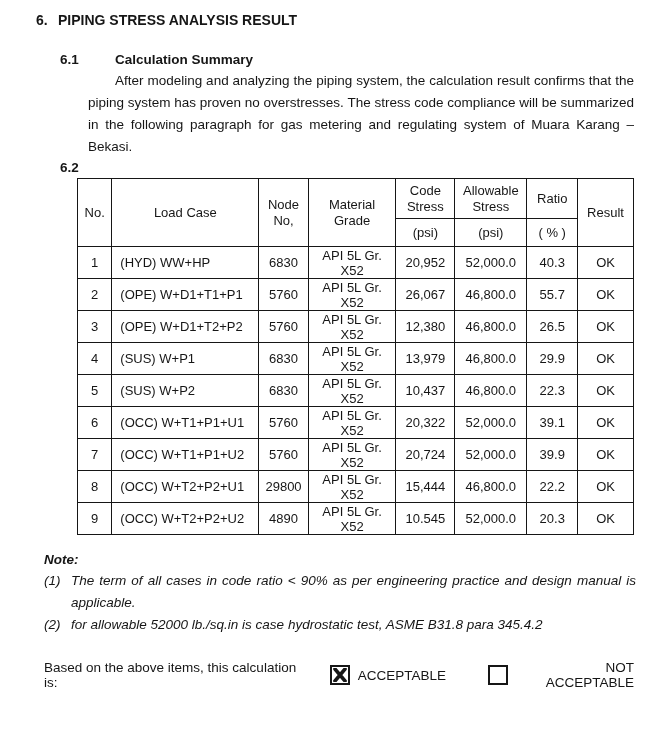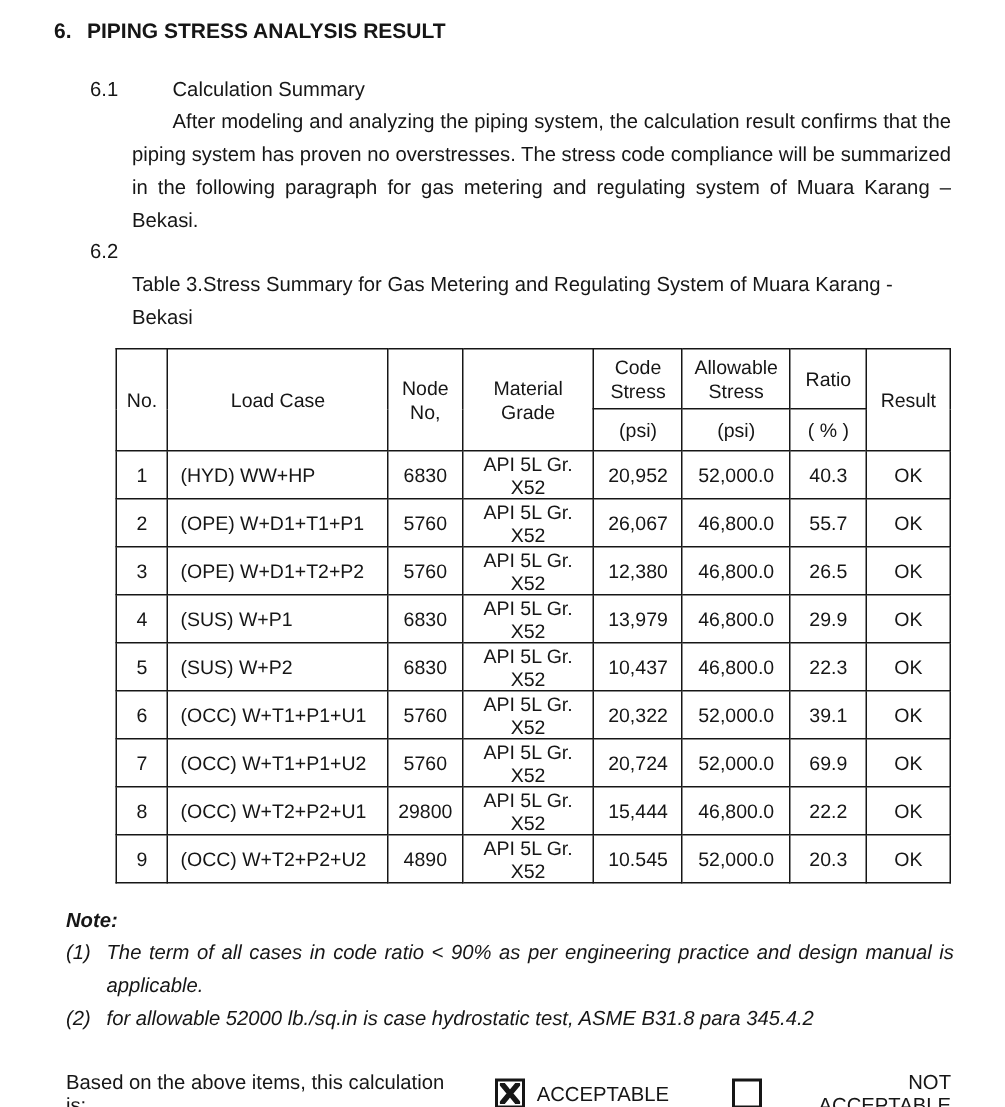--- a/index.html
+++ b/index.html
@@ -10,21 +10,21 @@
     background:#ffffff;
     color:#161616;
     font-family:"Liberation Sans", sans-serif;
     font-size:13.5px;
     padding:12px 36px 0 36px;
     overflow:hidden;
   }
   
   .h1 { display:flex; font-weight:bold; font-size:14px; margin-bottom:22px; }
   .h1-num { width:22px; flex:none; }
-  .h2 { display:flex; font-weight:normal; margin-left:24px; line-height:20px; }
+  .h2 { display:flex; font-weight:bold; margin-left:24px; line-height:20px; }
   .h2-num { width:55px; flex:none; }
   
   .para {
     margin-left:52px; width:546px;
     text-align:justify; text-indent:27px;
     line-height:22px;
   }
   .caption {
     margin:1px 0 9px 52px;
     line-height:22px;
@@ -81,22 +81,20 @@
     <span class="h2-num">6.1</span>
     <span>Calculation Summary</span>
   </div>
 
   <p class="para">After modeling and analyzing the piping system, the calculation result confirms that the piping system has proven no overstresses. The stress code compliance will be summarized in the following paragraph for gas metering and regulating system of Muara Karang – Bekasi.</p>
 
   <div class="h2">
     <span class="h2-num">6.2</span>
   </div>
 
-  <div class="caption">Table 3.Stress Summary for Gas Metering and Regulating System of Muara Karang -
-Bekasi</div>
 
   <table>
     <colgroup>
       <col class="c-no">
         <col class="c-lc">
         <col class="c-node">
         <col class="c-mat">
       <col class="c-cs">
         <col class="c-as">
         <col class="c-ra">
@@ -191,21 +189,21 @@
       <td>OK</td>
     </tr>
         <tr>
       <td>7</td>
       <td class="left">(OCC) W+T1+P1+U2</td>
       <td>5760</td>
       <td class="pre">API 5L Gr.
 X52</td>
       <td>20,724</td>
       <td>52,000.0</td>
-      <td>69.9</td>
+      <td>39.9</td>
       <td>OK</td>
     </tr>
         <tr>
       <td>8</td>
       <td class="left">(OCC) W+T2+P2+U1</td>
       <td>29800</td>
       <td class="pre">API 5L Gr.
 X52</td>
       <td>15,444</td>
       <td>46,800.0</td>

